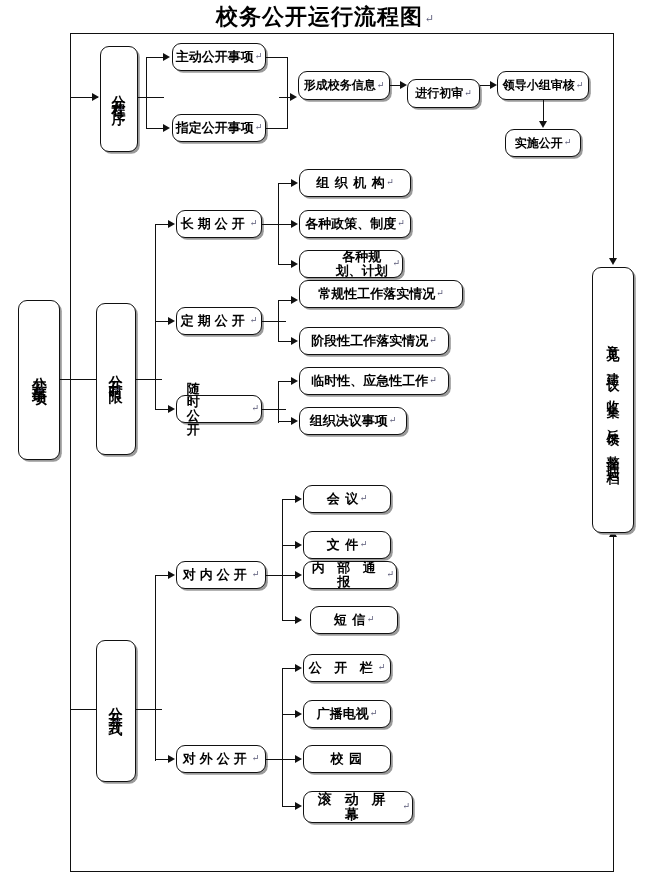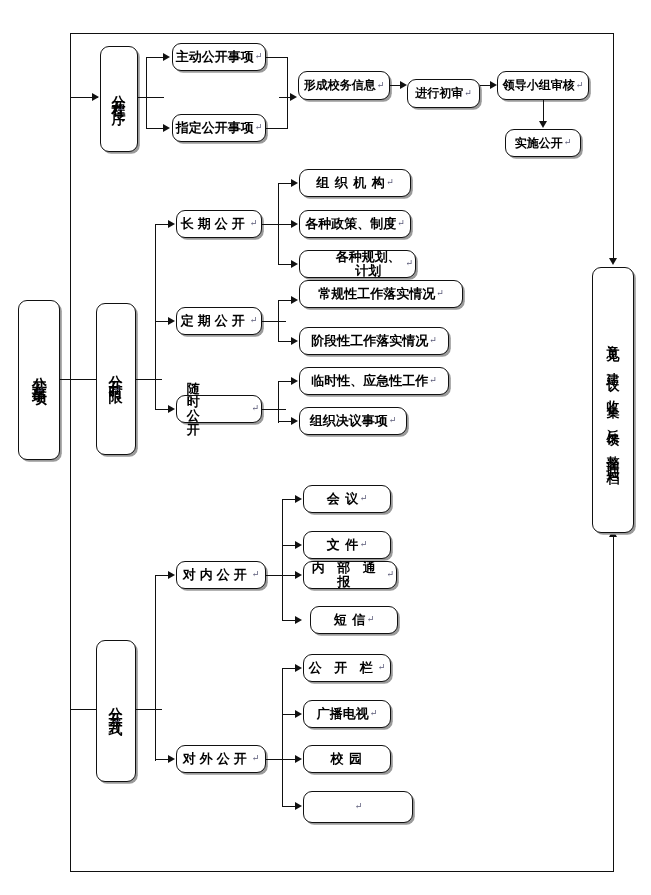--- a/index.html
+++ b/index.html
@@ -111,20 +111,23 @@
     border-left: 4.5px solid transparent;
     border-right: 4.5px solid transparent;
     border-bottom: 7px solid #111;
   }
 </style>
 </head>
 <body>
 
 <div id="page">
 
+  <div class="title">
+    <span>校务公开运行流程图</span><span class="pilcrow">↵</span>
+  </div>
 
   <div class="vline" style="left:70px; top:33px; height:839px;"></div>
 
   <div class="hline" style="left:70px; top:871px; width:544px;"></div>
 
   <div class="vline" style="left:613px; top:33px; height:230px;"></div>
 
   <div class="vline" style="left:613px; top:535px; height:337px;"></div>
 
   <div class="hline" style="left:70px; top:33px; width:544px;"></div>
@@ -245,21 +248,21 @@
   <div class="arrow-r" style="left:291px; top:260px;"></div>
 
   <div class="node fs13" style="left:299px; top:169px; width:112px; height:28px;">
     <span>组 织 机 构</span>
       <span class="pilcrow">↵</span>
   </div>
   <div class="node fs13 tight" style="left:299px; top:210px; width:112px; height:28px;">
     <span>各种政策、制度</span>
       <span class="pilcrow">↵</span>
   </div>
-  <div class="node fs13 tight" style="left:299px; top:250px; width:117px; height:28px;padding-left:32px;">
+  <div class="node fs13 tight" style="left:299px; top:250px; width:104px; height:28px;padding-left:32px;">
     <span>各种规划、计划</span>
       <span class="pilcrow">↵</span>
   </div>
 
   <div class="hline" style="left:262px; top:321px; width:24px;"></div>
   <div class="vline" style="left:278px; top:300px; height:42px;"></div>
   <div class="hline" style="left:278px; top:300px; width:18px;"></div>
   <div class="arrow-r" style="left:291px; top:296px;"></div>
   <div class="hline" style="left:278px; top:341px; width:18px;"></div>
   <div class="arrow-r" style="left:291px; top:337px;"></div>
@@ -355,16 +358,17 @@
   </div>
   <div class="node fs13 tight" style="left:303px; top:700px; width:88px; height:28px;">
     <span>广播电视</span>
       <span class="pilcrow">↵</span>
   </div>
   <div class="node fs13" style="left:303px; top:745px; width:88px; height:28px;">
     <span>校    园</span>
       <span class="pilcrow"></span>
   </div>
   <div class="node fs14 mid-sp" style="left:303px; top:791px; width:110px; height:32px;">
+    <span>滚 动 屏 幕</span>
       <span class="pilcrow">↵</span>
   </div>
 
 </div>
 
 </body></html>

